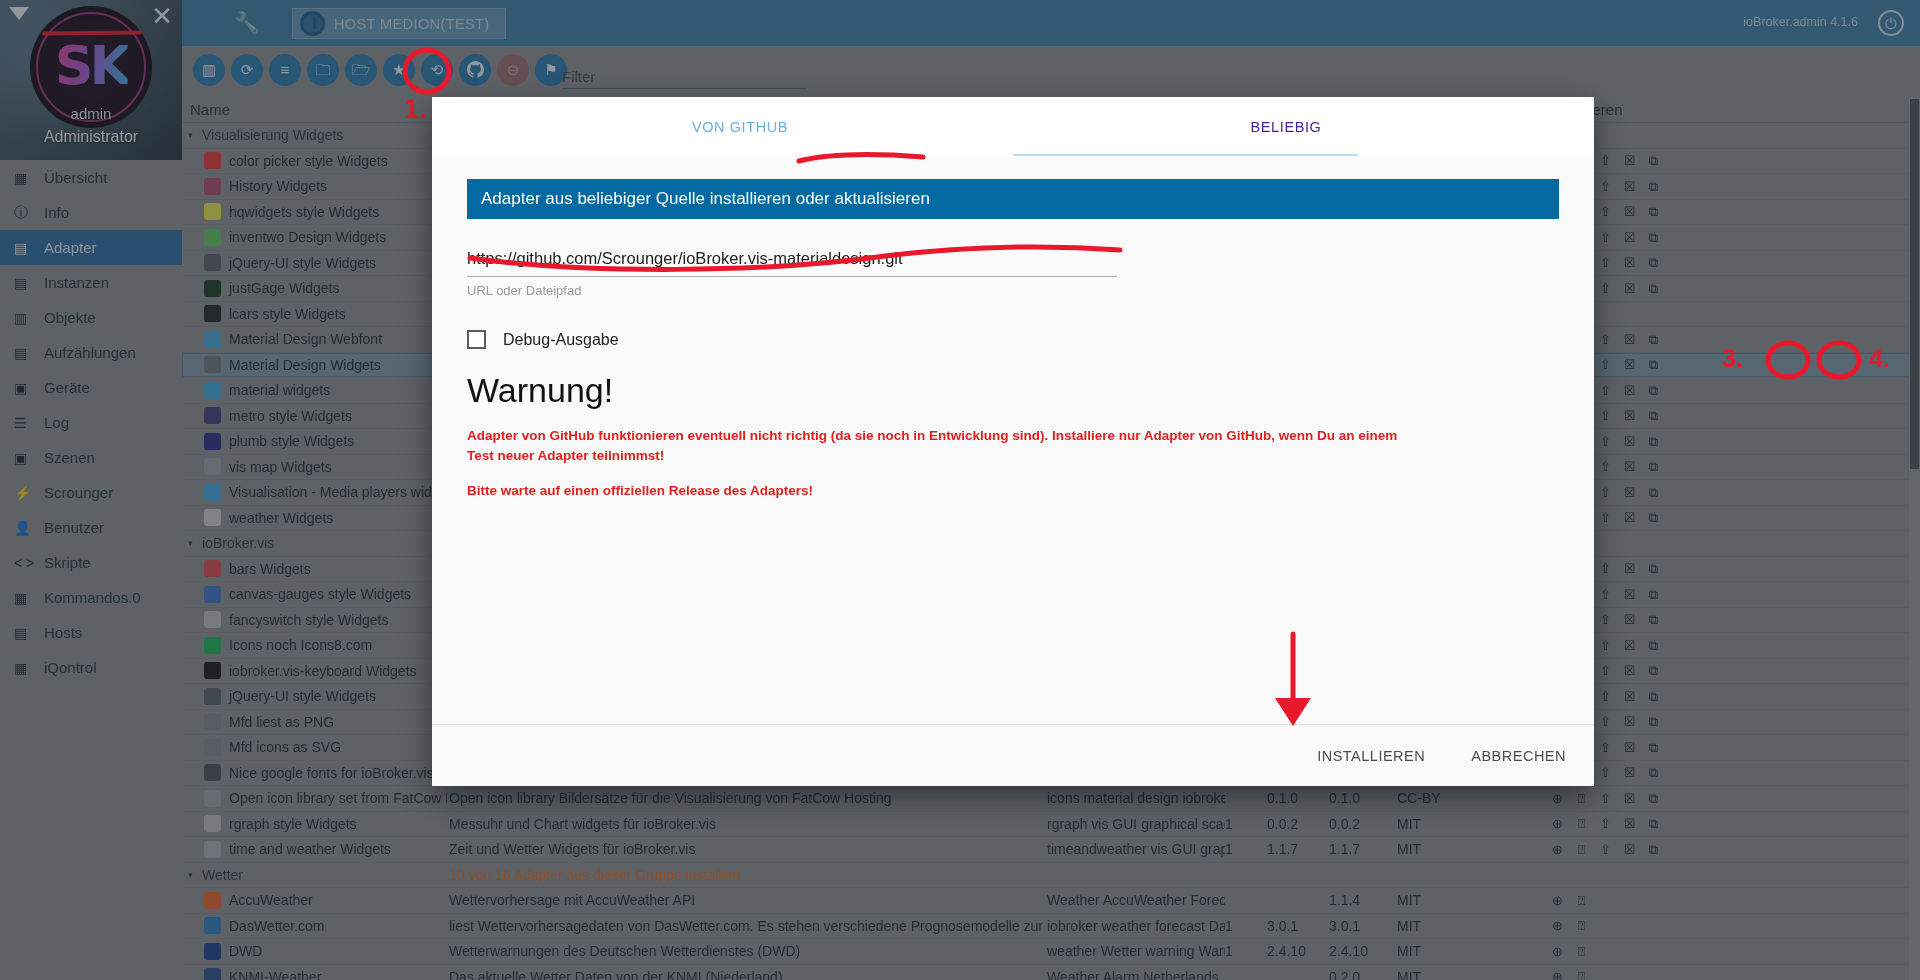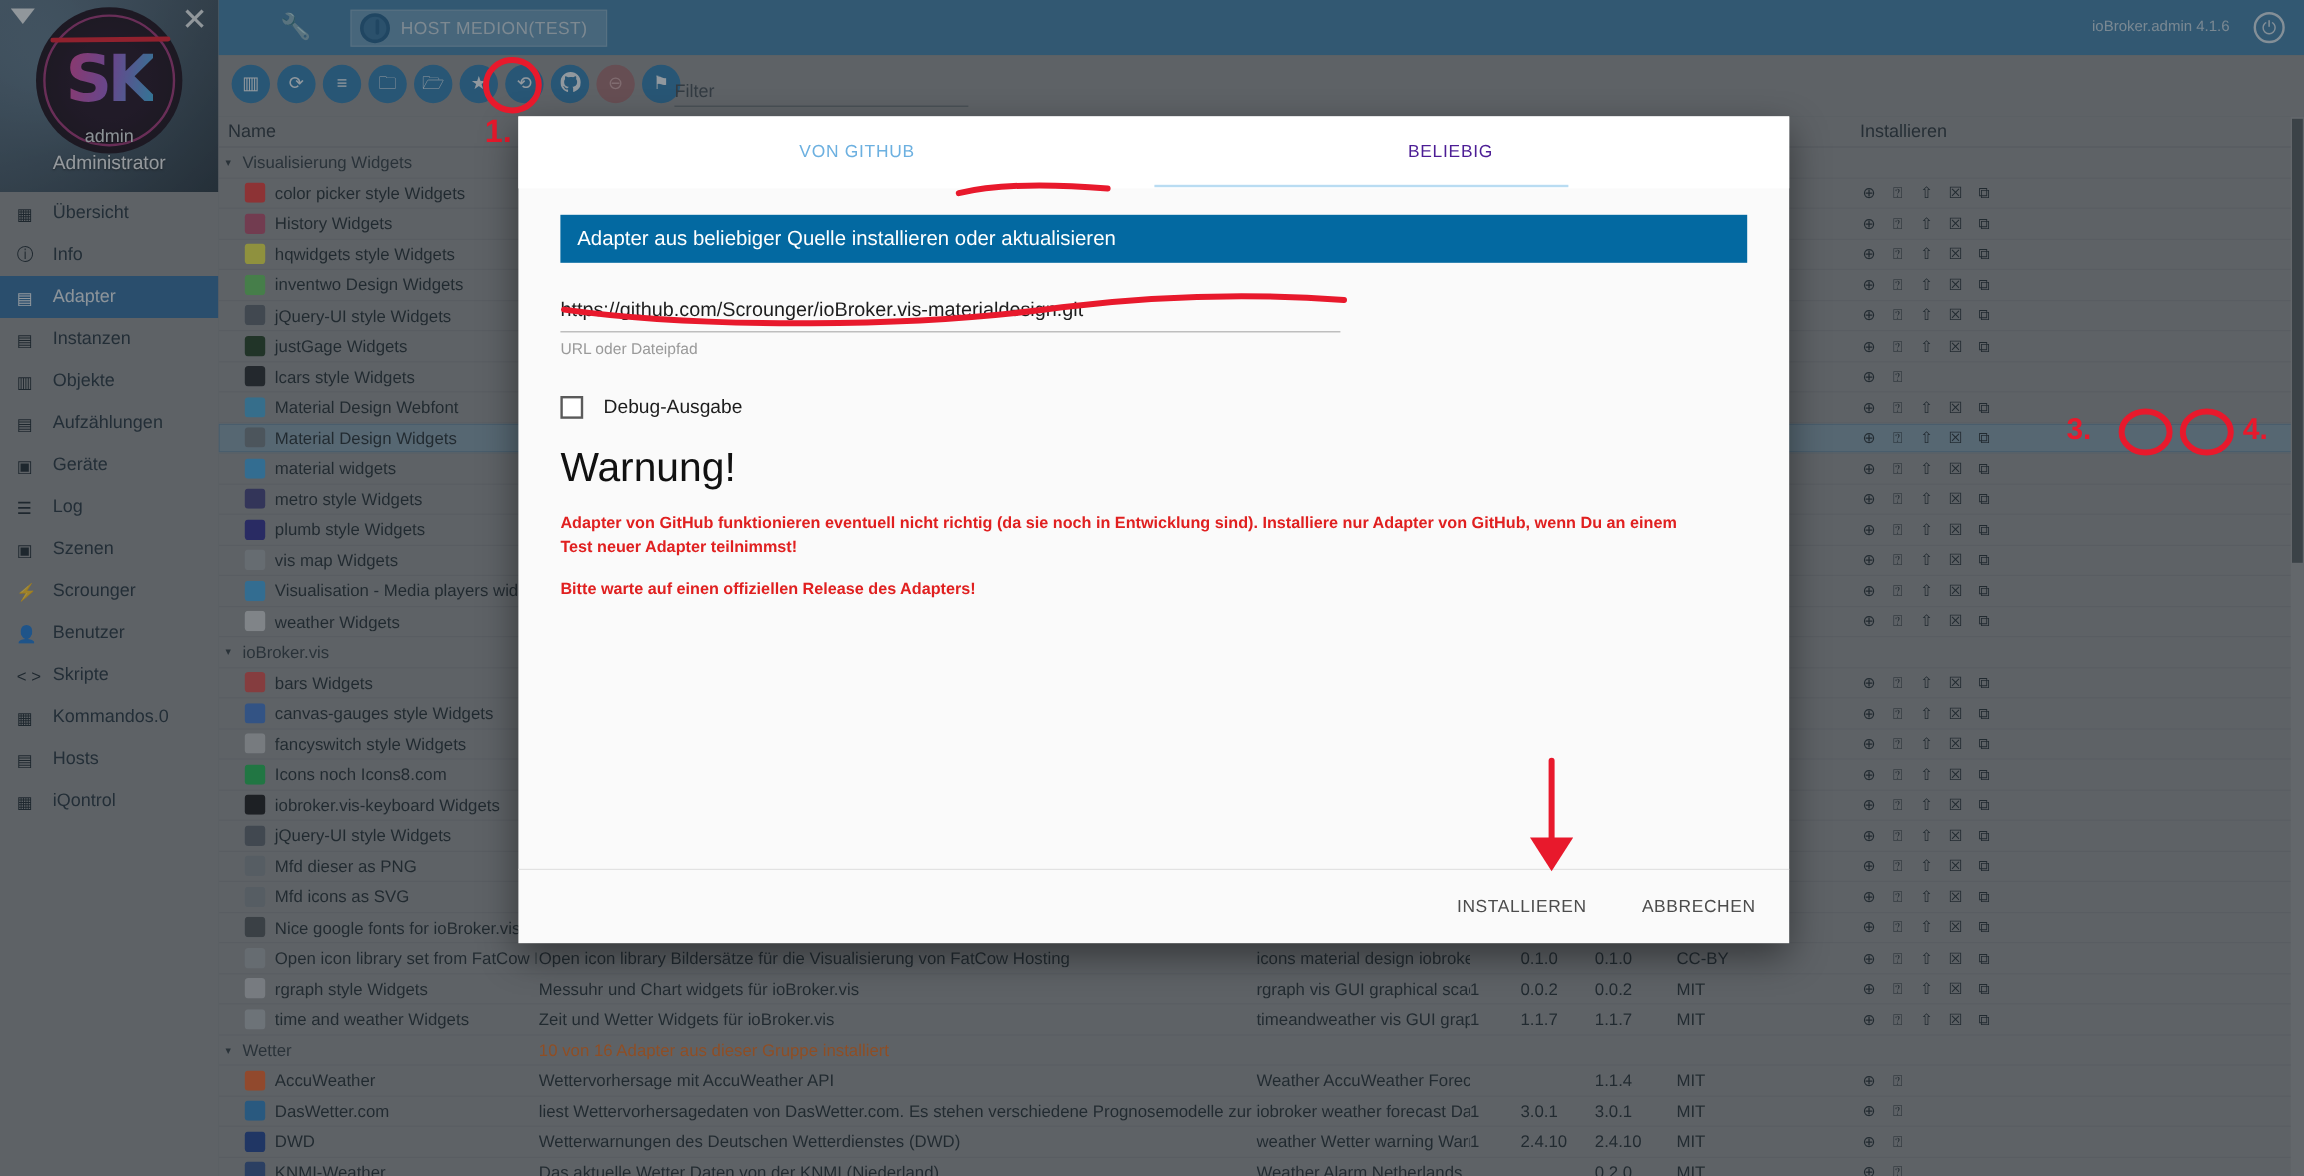--- a/index.html
+++ b/index.html
@@ -187,21 +187,21 @@
   .grp-count{ color:#e26a1c; padding-right:5px; }
   .scrollbar{
     position:absolute; right:0; top:0; width:11px; height:883px; background:#94989c;
   }
   .scrollthumb{
     position:absolute; right:1px; top:2px; width:9px; height:370px; background:#4c5459;
   }
 
   
   #modal{
-    position:absolute; left:432px; top:97px; width:1059px; height:689px;
+    position:absolute; left:432px; top:97px; width:1162px; height:689px;
     background:#fafafa; z-index:50;
     box-shadow:0 11px 30px rgba(0,0,0,.45);
     display:flex; flex-direction:column;
   }
   .modal-tabs{
     display:flex; height:60px; align-items:center; background:#fff;
     padding-left:35px; padding-right:35px; position:relative;
   }
   .mtab{
     flex:1; text-align:center; font-size:14.5px; letter-spacing:.6px;
@@ -790,21 +790,21 @@
           <span class="act">⊕</span>
           <span class="act">⍰</span>
           <span class="act">⇧</span>
           <span class="act">☒</span>
           <span class="act">⧉</span>
         </div>
       </div>
       <div class="row">
         <div class="c-name indent">
           <span class="ic" style="background:#7c858d"></span>
-          <span>Mfd dieser as PNG</span>
+          <span>Mfd liest as PNG</span>
         </div>
         <div class="c-desc"></div>
         <div class="c-kw"></div>
         <div class="c-inst"></div>
         <div class="c-ver">1.0.2</div>
         <div class="c-avail">1.0.2</div>
         <div class="c-lic">CC BY-SA 3.0</div>
         <div class="c-actions">
           <span class="act">⊕</span>
           <span class="act">⍰</span>

